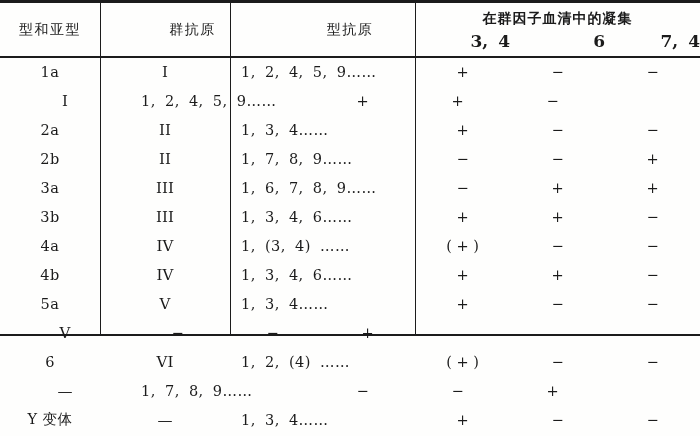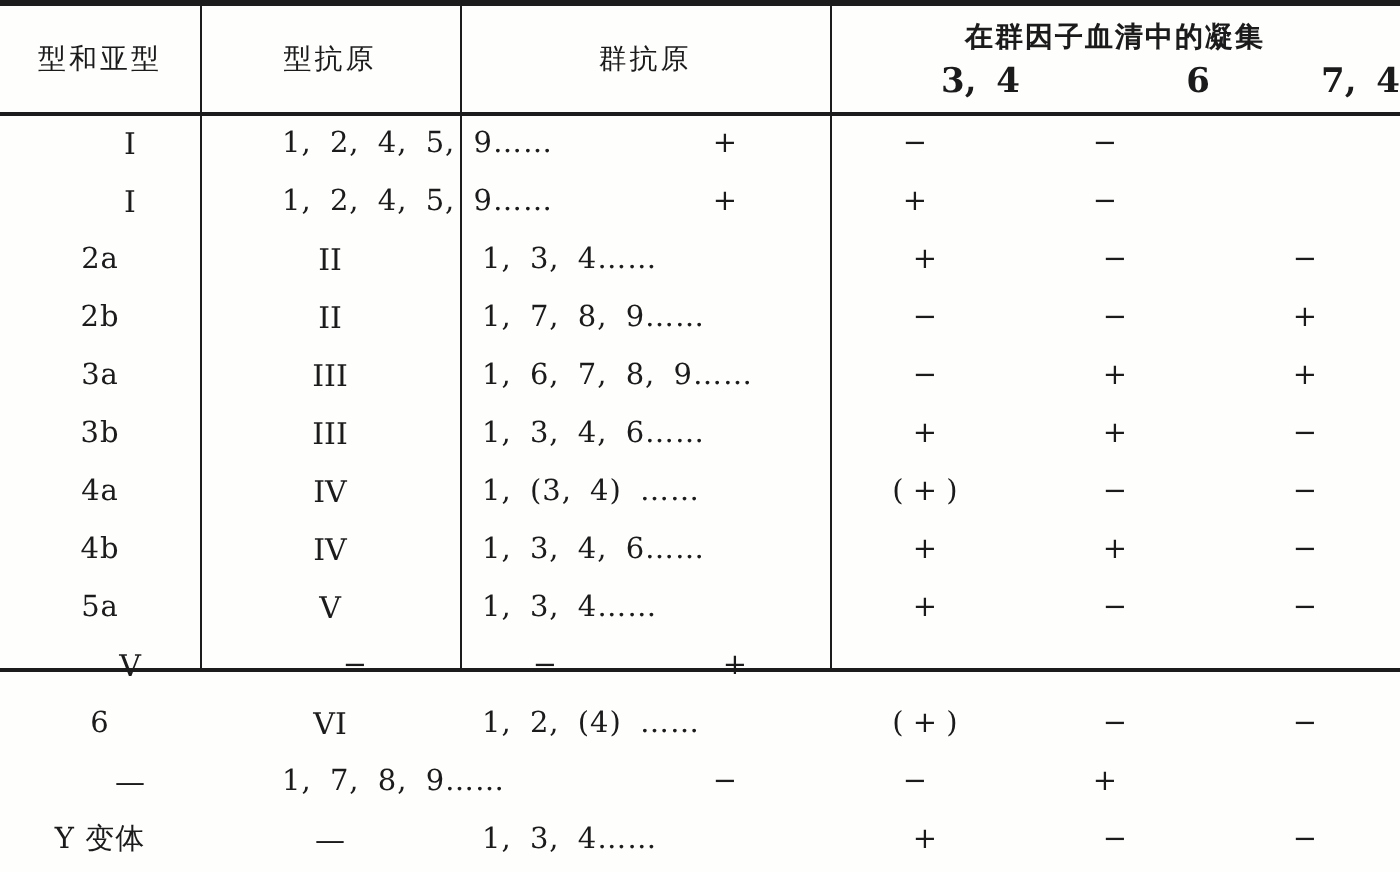--- a/index.html
+++ b/index.html
@@ -43,34 +43,35 @@
 
 <div class="page">
   <div class="table">
 
     <div class="vline v1"></div>
     <div class="vline v2"></div>
     <div class="vline v3"></div>
 
     <div class="header">
       <div class="hcell c1">型和亚型</div>
+      <div class="hcell c3">群抗原</div>
       <div class="hcell c2">型抗原</div>
-      <div class="hcell c3">群抗原</div>
       <div class="hgroup">
         <div class="htitle">在群因子血清中的凝集</div>
         <div class="hsub">
           <span>3, 4</span>
           <span>6</span>
           <span>7, 4</span>
         </div>
       </div>
     </div>
 
     <div class="rows" id="rows">
       <div class="row">
+        <div class="cell c1">1a</div>
         <div class="cell c2">I</div>
         <div class="cell c3">1, 2, 4, 5, 9……</div>
         <div class="cell c4">+</div>
         <div class="cell c5">−</div>
         <div class="cell c6">−</div>
       </div>
 
       <div class="row">
         <div class="cell c2">I</div>
         <div class="cell c3">1, 2, 4, 5, 9……</div>

